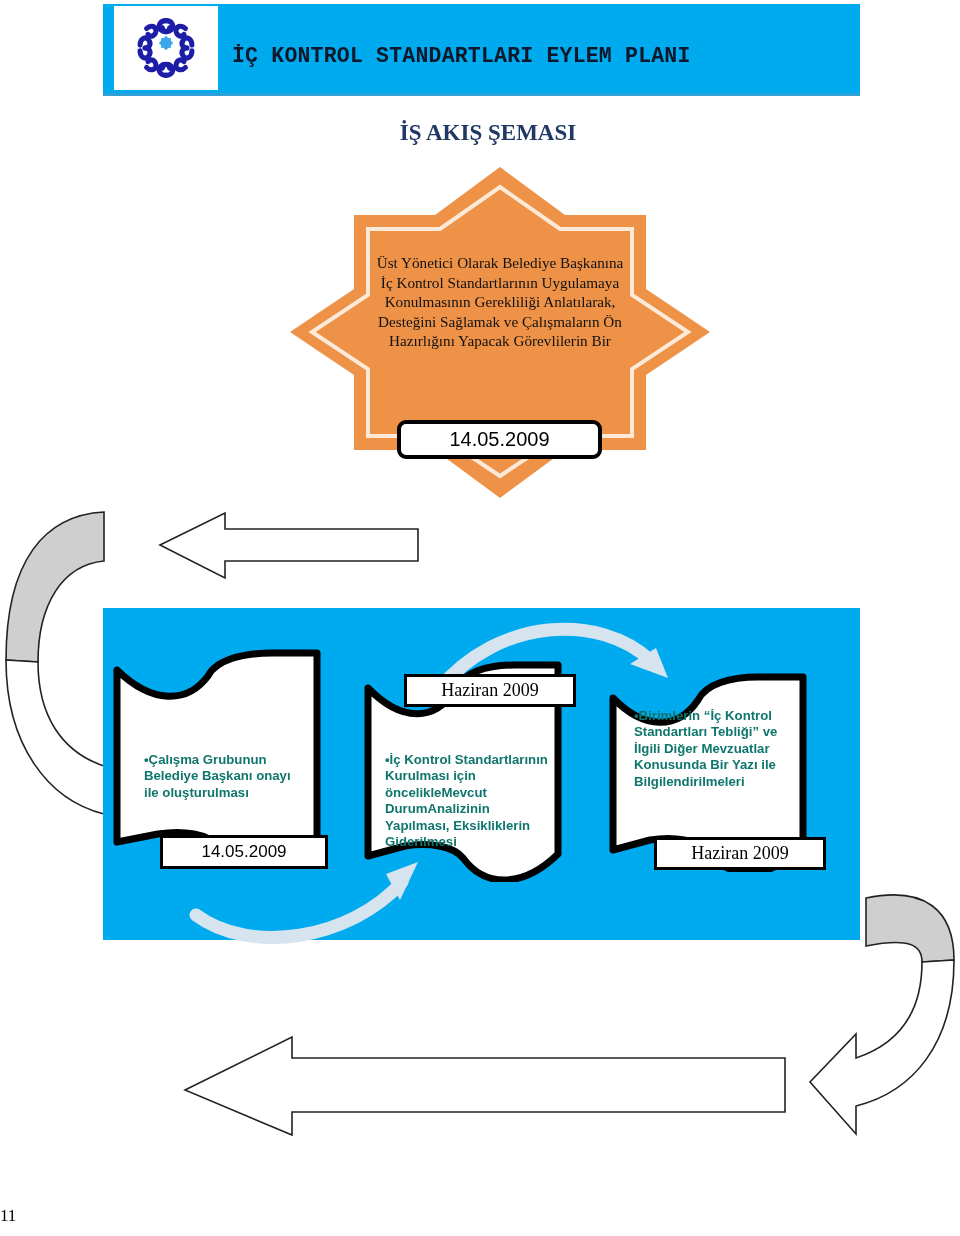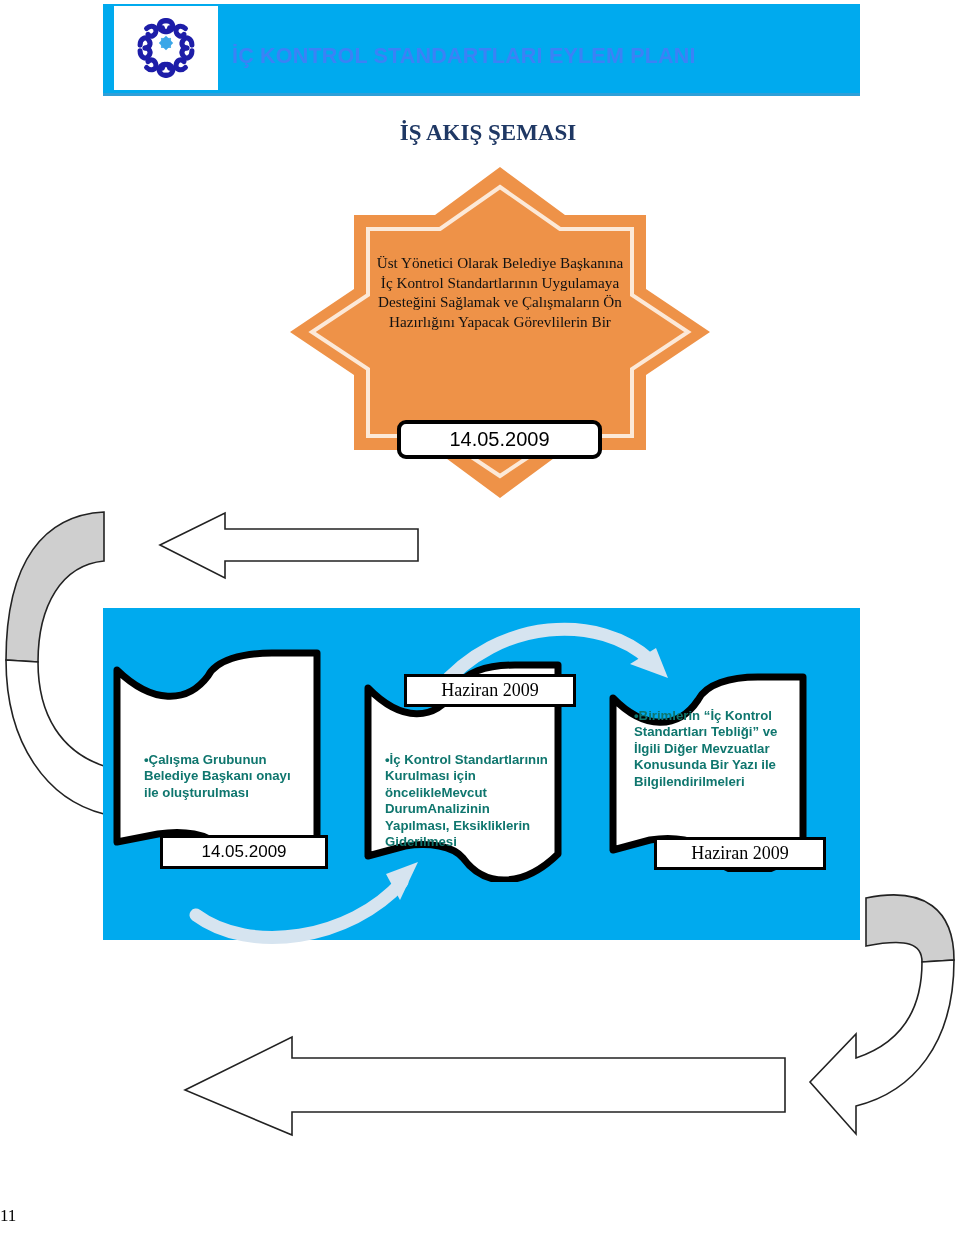--- a/index.html
+++ b/index.html
@@ -44,25 +44,25 @@
     background: #ffffff;
     display: flex;
     align-items: center;
     justify-content: center;
   }
   .logo-box svg { display: block; }
   .header-title {
     position: absolute;
     left: 232px;
     top: 44px;
-    font-family: Liberation Sans, sans-serif;
+    font-family: Liberation Mono, monospace;
     font-weight: bold;
     font-size: 21.5px;
     letter-spacing: 0.2px;
-    color: #3b82f6;
+    color: #0f172a;
     white-space: nowrap;
   }
 
   
   .subtitle {
     position: absolute;
     left: 0;
     top: 120px;
     width: 960px;
     text-align: center;
@@ -231,20 +231,21 @@
   <div class="subtitle">İŞ AKIŞ ŞEMASI</div>
 
   <div class="star-wrap">
     <svg class="star-outer" viewBox="0 0 440 335" preserveAspectRatio="none">
       <polygon points="220,2 285,50 366,50 366,124 430,167 366,210 366,285 285,285 220,333 155,285 74,285 74,210 10,167 74,124 74,50 155,50" fill="#EE9248"></polygon>
       <polygon points="220,22 280,64 352,64 352,130 408,167 352,204 352,271 280,271 220,311 160,271 88,271 88,204 32,167 88,130 88,64 160,64" fill="none" stroke="#FCE9D8" stroke-width="4"></polygon>
     </svg>
     <div class="star-text">
       <div>Üst Yönetici Olarak Belediye Başkanına</div>
       <div>İç Kontrol Standartlarının Uygulamaya</div>
+      <div>Konulmasının Gerekliliği Anlatılarak,</div>
       <div>Desteğini Sağlamak ve Çalışmaların Ön</div>
       <div>Hazırlığını Yapacak Görevlilerin Bir</div>
     </div>
     <div class="star-date">14.05.2009</div>
   </div>
 
   <svg class="svg-layer" viewBox="0 0 960 1236">
 
     <g>
       <polygon points="160,545 225,513 225,529 418,529 418,561 225,561 225,578" fill="#ffffff" stroke="#222222" stroke-width="1.6"></polygon>

